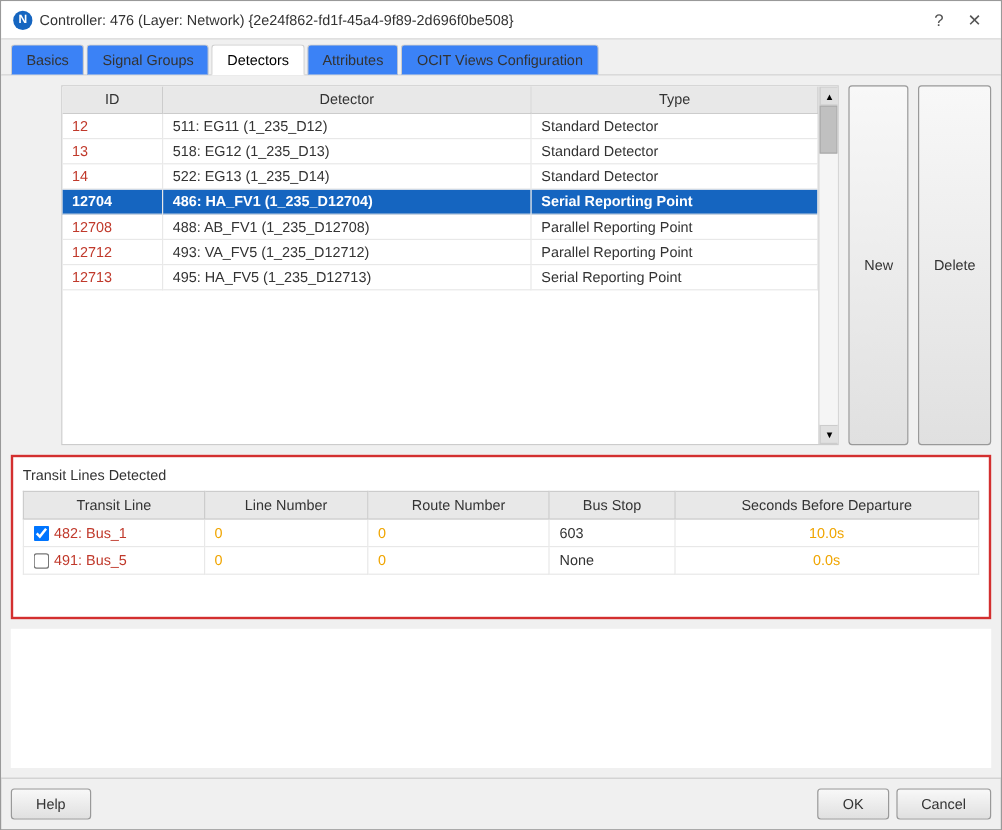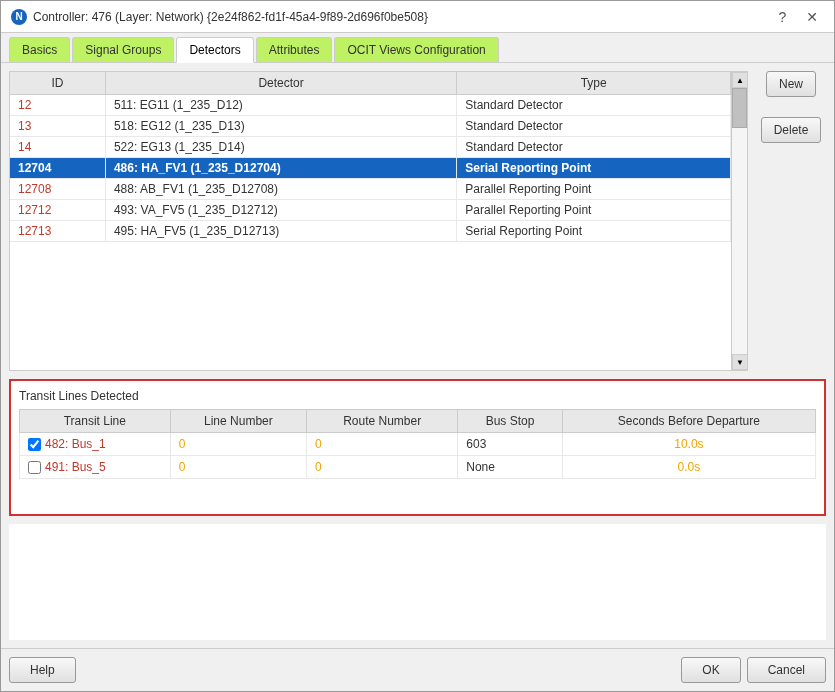--- a/index.html
+++ b/index.html
@@ -70,21 +70,21 @@
       display: flex;
       background: #f0f0f0;
       border-bottom: 1px solid #ccc;
       padding: 4px 8px 0 8px;
       gap: 2px;
     }
     .tab {
       padding: 5px 12px;
       border: 1px solid #ccc;
       border-bottom: none;
-      background: #bef264;
+      background: #3b82f6;
       cursor: pointer;
       font-size: 12px;
       color: #333;
       border-radius: 3px 3px 0 0;
     }
     .tab.active {
       background: #fff;
       border-bottom: 1px solid #fff;
       margin-bottom: -1px;
       z-index: 1;
@@ -95,20 +95,21 @@
       display: flex;
       flex-direction: column;
       padding: 8px;
       gap: 8px;
       background: #f0f0f0;
     }
     .main-panel {
       display: flex;
       gap: 8px;
       height: 300px;
+      margin-left: 42px;
     }
     .table-container {
       flex: 1;
       background: #fff;
       border: 1px solid #ccc;
       overflow: hidden;
       display: flex;
       flex-direction: column;
     }
     .data-table {
@@ -138,24 +139,23 @@
     }
     .data-table tr.selected {
       background: #1565c0;
       font-weight: bold;
     }
     .data-table tr.selected td {
       color: #fff;
     }
     .side-buttons {
       display: flex;
-      flex-direction: column;
-      gap: 20px;
+      flex-direction: row;
+      gap: 8px;
       min-width: 70px;
-      align-items: center;
     }
     .btn {
       padding: 5px 12px;
       border: 1px solid #999;
       background: linear-gradient(to bottom, #f8f8f8, #e0e0e0);
       cursor: pointer;
       font-size: 12px;
       color: #333;
       text-align: center;
       border-radius: 3px;

